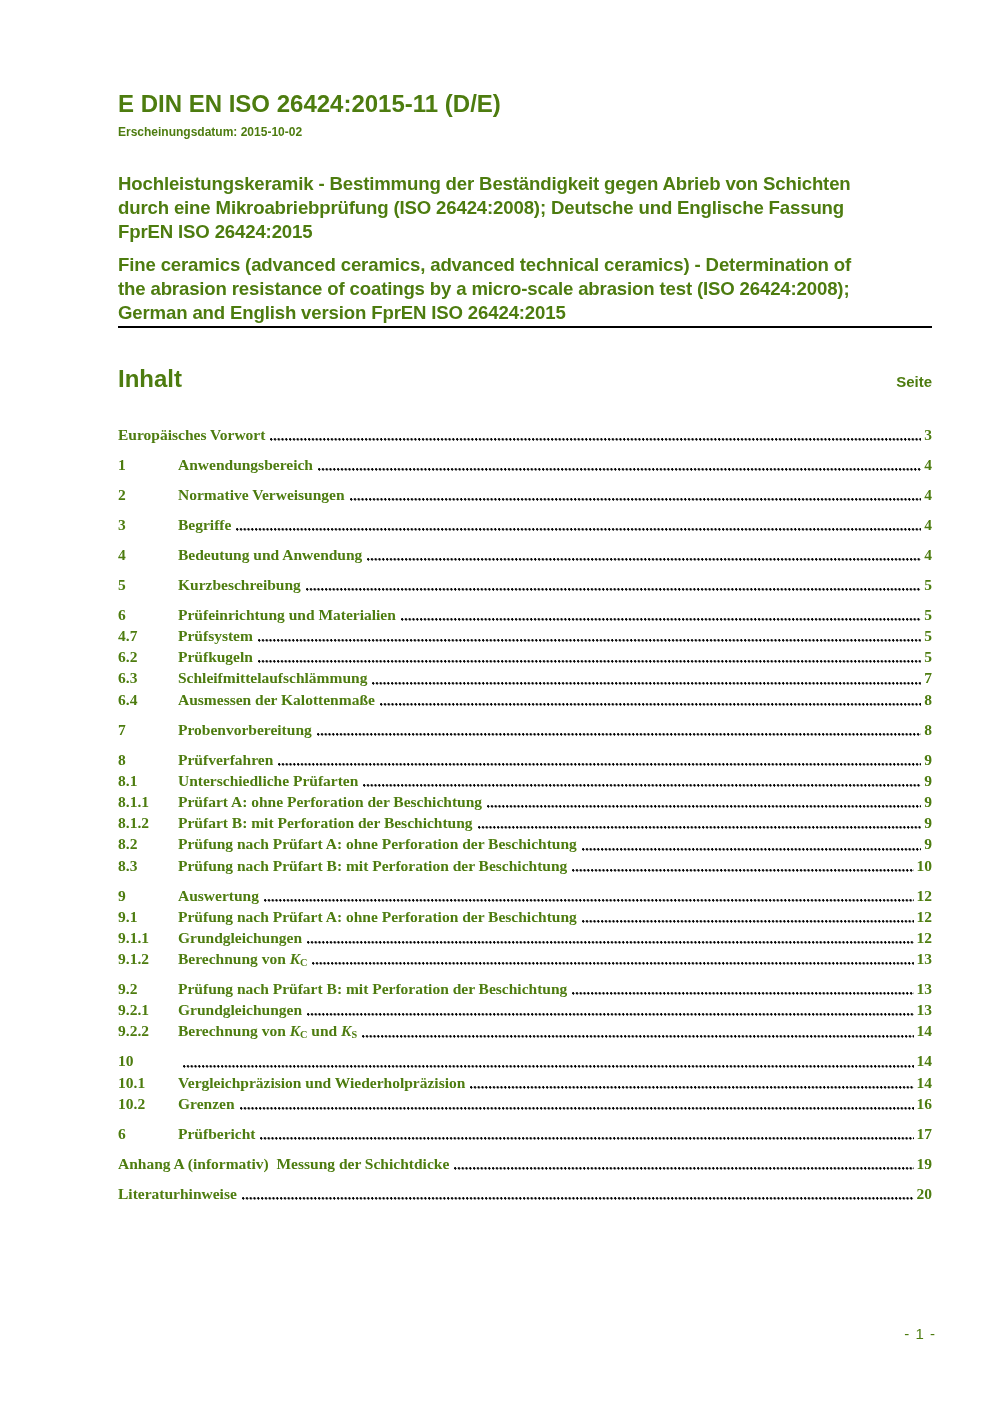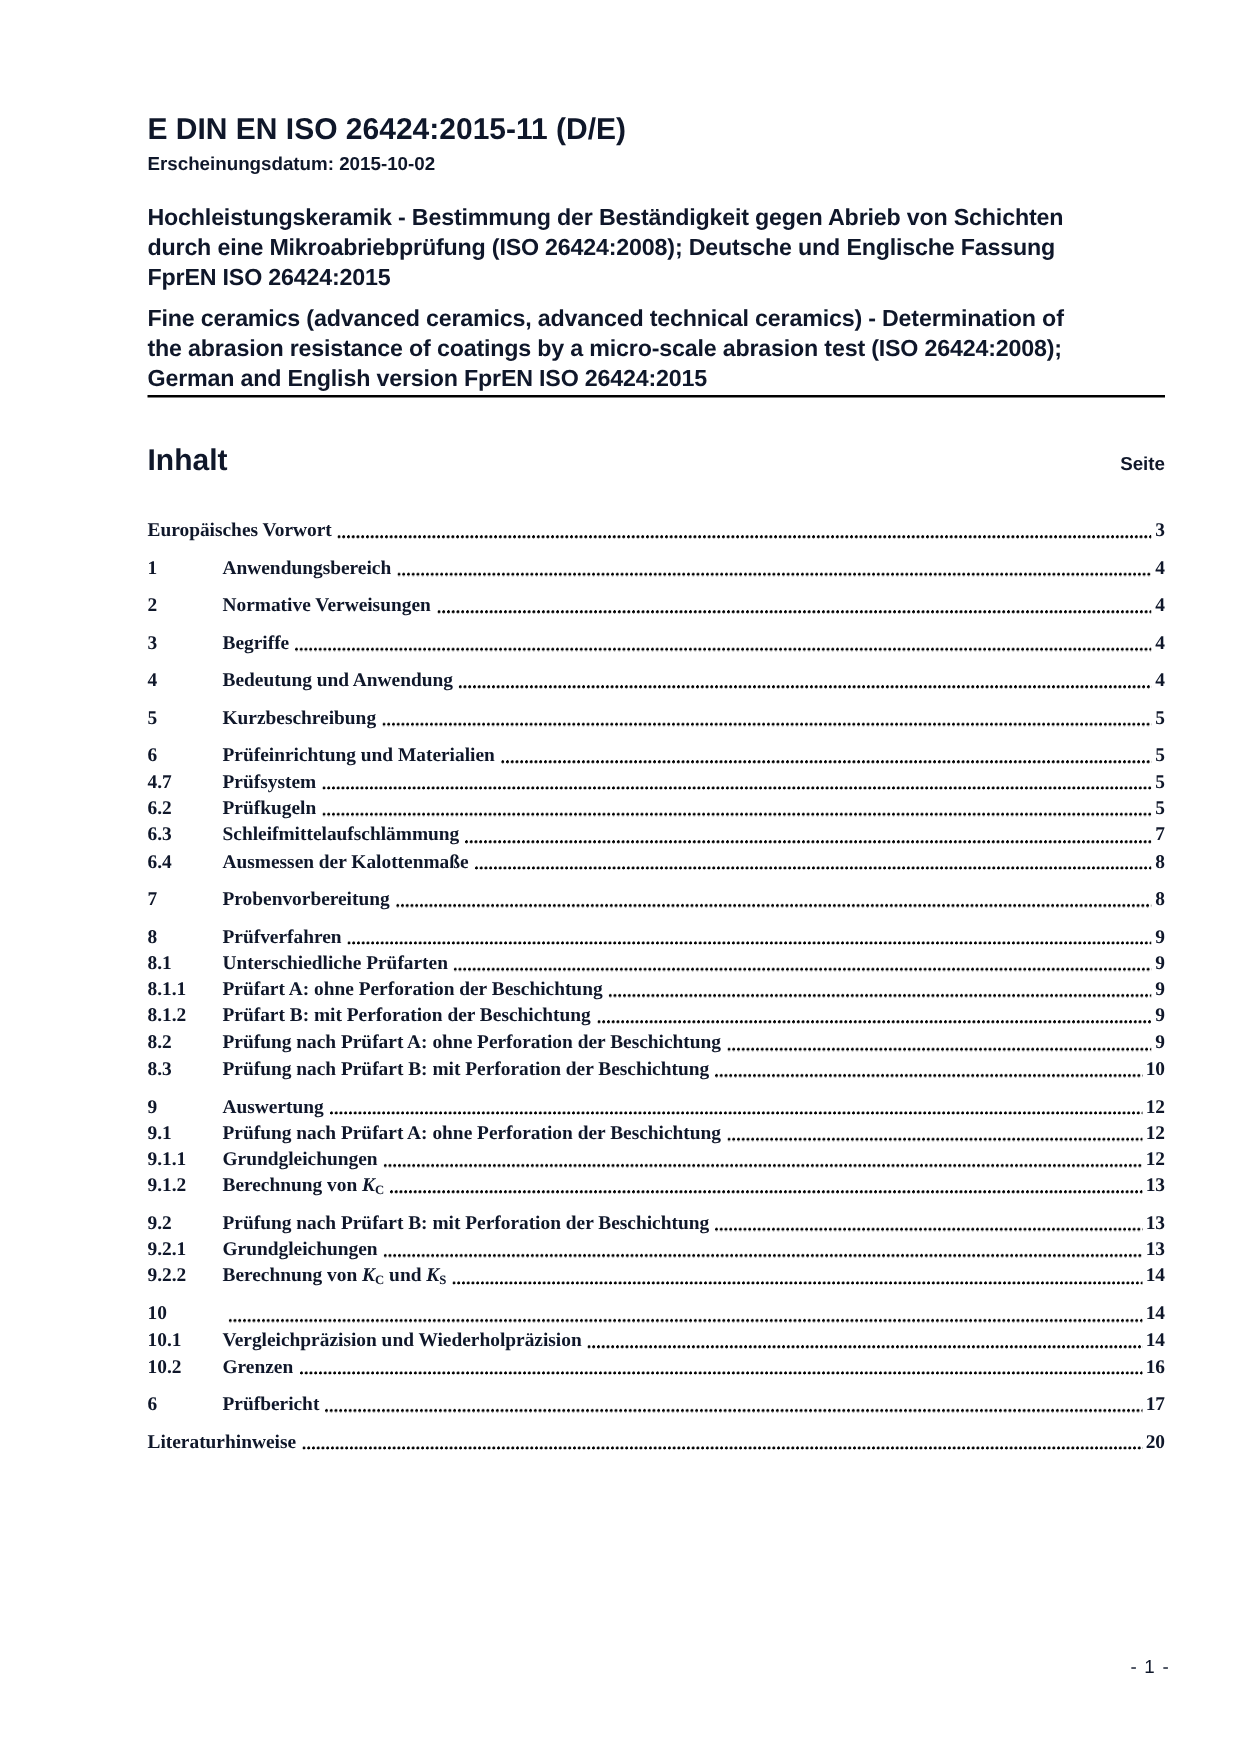--- a/index.html
+++ b/index.html
@@ -1,31 +1,31 @@
 <!DOCTYPE html>
 <html><head>
 <meta charset="utf-8">
 <style>
   html,body { margin:0; padding:0; background:#fff; }
   .page {
     position: relative;
     width: 992px; height: 1403px;
-    background: #ffffff; color: #0f172a;
+    background: #ffffff; color: #4d7c0f;
     font-family: "Liberation Sans", sans-serif;
     box-sizing: border-box;
     padding: 90px 60px 0 118px;
     overflow: hidden;
   }
   .doc-title { font-size: 24px; line-height: 27px; font-weight: bold; margin: 0; white-space: nowrap; }
-  .pub-date  { font-size: 15px; line-height: 16px; font-weight: bold; margin-top: 7px; }
+  .pub-date  { font-size: 12px; line-height: 16px; font-weight: bold; margin-top: 7px; }
   .para {
     font-weight: bold; font-size: 18.6px; line-height: 24px;
     letter-spacing: -0.15px; white-space: pre-line; width: 840px; margin: 0;
   }
-  .para-de { margin-top: 22px; }
+  .para-de { margin-top: 32px; }
   .para-en { margin-top: 9px; }
   .rule { width: 814px; height: 0; border-top: 2px solid #000; margin-top: 1px; }
 
   .toc-head {
     display: flex; justify-content: space-between; align-items: baseline;
     width: 814px; margin-top: 38px;
   }
   .toc-title { font-size: 24px; line-height: 26px; font-weight: bold; margin: 0; }
   .seite-label { font-size: 15px; font-weight: bold; }
 
@@ -246,20 +246,26 @@
     <span class="pagenum">16</span>
   </div>
       <div class="row gap">
     <span class="num">6</span>
     <span class="label">Prüfbericht</span>
     <span class="dots"></span>
     <span class="pagenum">17</span>
   </div>
       <div class="row gap">
 
+    <span class="label">Anhang A (informativ)&nbsp; Messung der Schichtdicke</span>
+    <span class="dots"></span>
+    <span class="pagenum">19</span>
+  </div>
+      <div class="row gap">
+
     <span class="label">Literaturhinweise</span>
     <span class="dots"></span>
     <span class="pagenum">20</span>
   </div>
     </div>
 
   <div class="page-footer">- 1 -</div>
 </div>
 
 </body></html>

